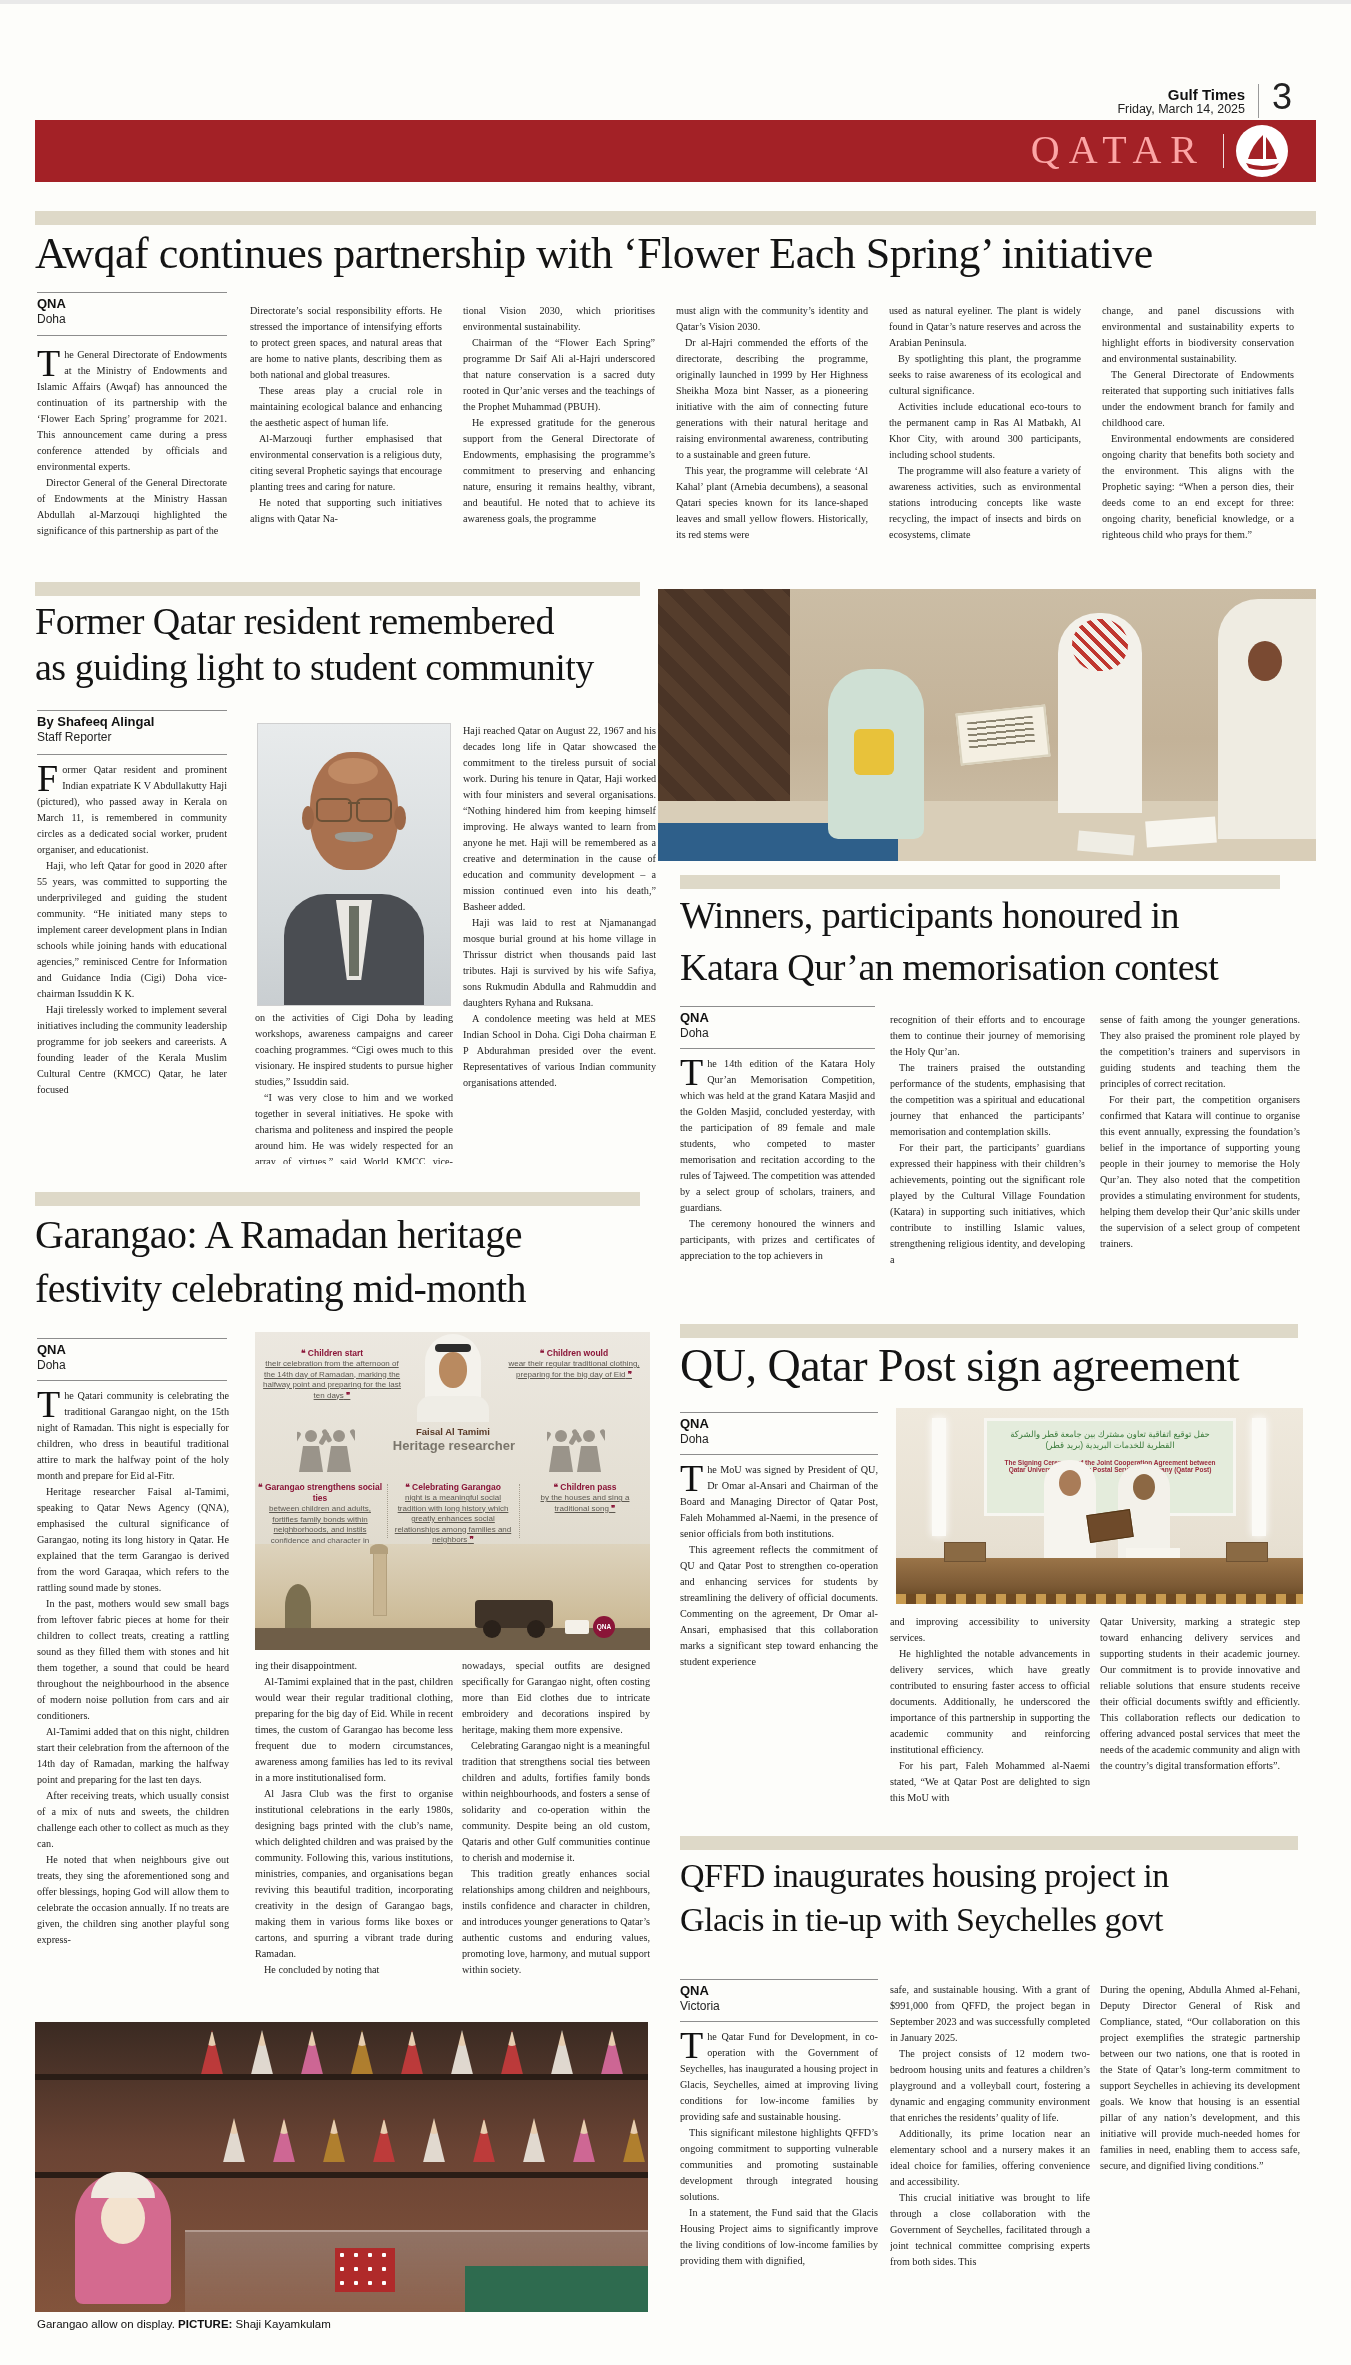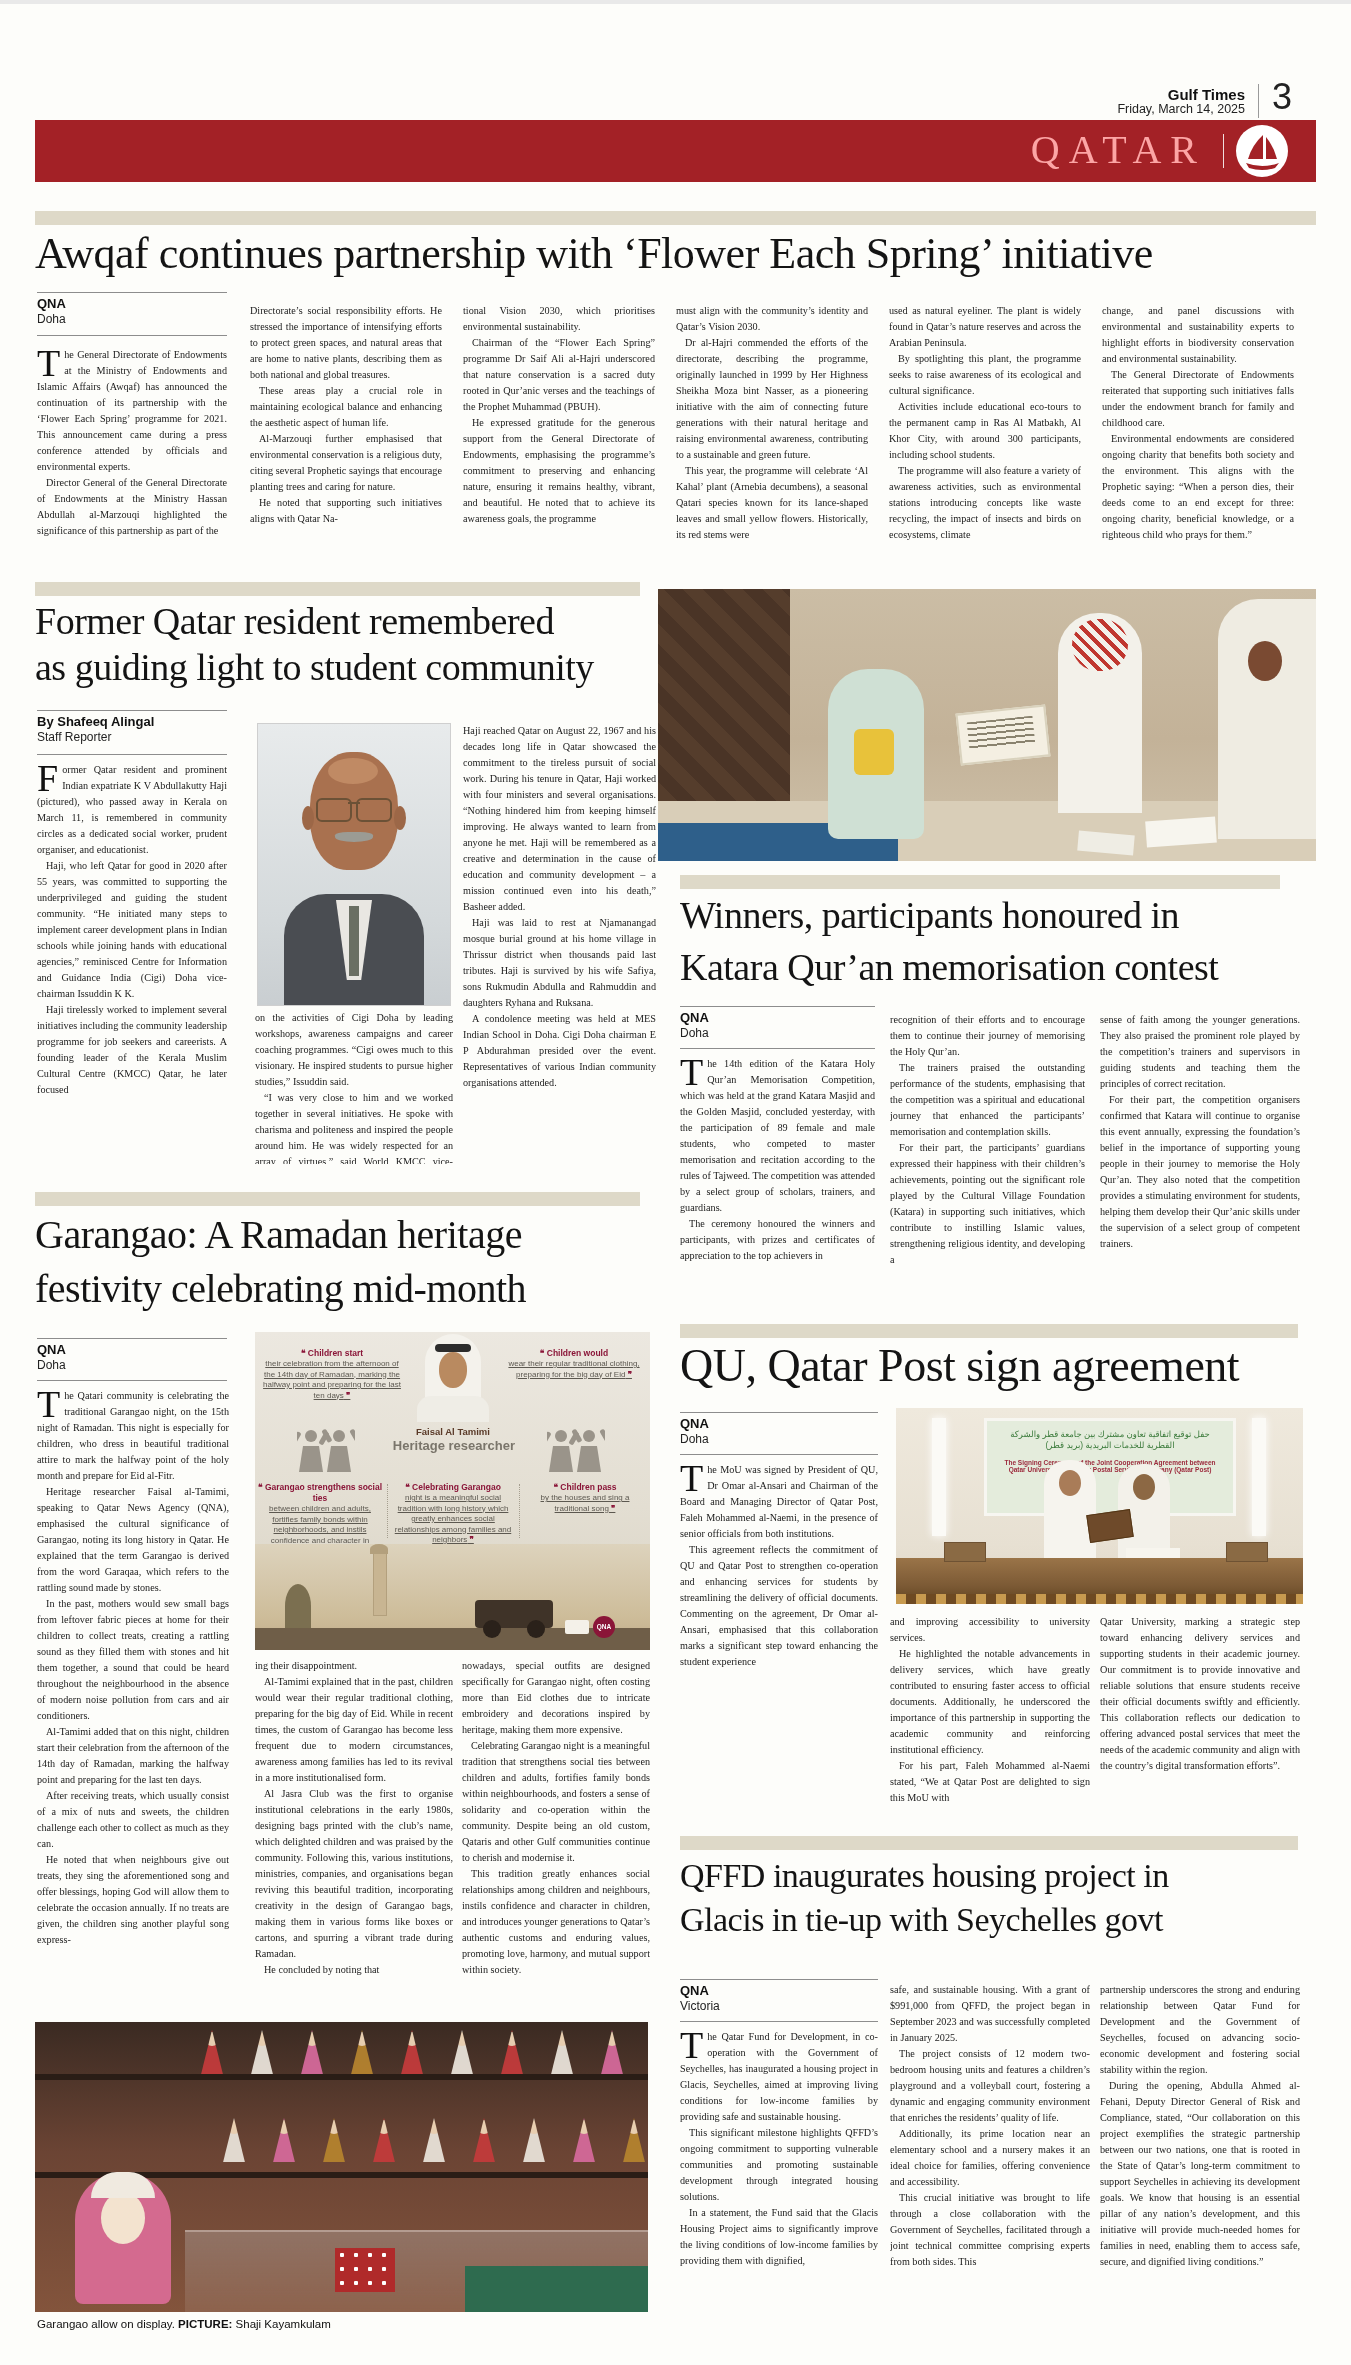--- a/index.html
+++ b/index.html
@@ -410,18 +410,17 @@
         <p>This significant milestone highlights QFFD’s ongoing commitment to supporting vulnerable communities and promoting sustainable development through integrated housing solutions.</p>
         <p>In a statement, the Fund said that the Glacis Housing Project aims to significantly improve the living conditions of low-income families by providing them with dignified,</p>
       </div>
     <div class="abs col" style="left:210px;top:146px;width:200px;height:357px;">
         <p>safe, and sustainable housing. With a grant of $991,000 from QFFD, the project began in September 2023 and was successfully completed in January 2025.</p>
         <p>The project consists of 12 modern two-bedroom housing units and features a children’s playground and a volleyball court, fostering a dynamic and engaging community environment that enriches the residents’ quality of life.</p>
         <p>Additionally, its prime location near an elementary school and a nursery makes it an ideal choice for families, offering convenience and accessibility.</p>
         <p>This crucial initiative was brought to life through a close collaboration with the Government of Seychelles, facilitated through a joint technical committee comprising experts from both sides. This</p>
       </div>
     <div class="abs col" style="left:420px;top:146px;width:200px;height:357px;">
-        <p>partnership underscores the strong and enduring relationship between Qatar Fund for Development and the Government of Seychelles, focused on advancing socio-economic development and fostering social stability within the region.</p>
         <p>During the opening, Abdulla Ahmed al-Fehani, Deputy Director General of Risk and Compliance, stated, “Our collaboration on this project exemplifies the strategic partnership between our two nations, one that is rooted in the State of Qatar’s long-term commitment to support Seychelles in achieving its development goals. We know that housing is an essential pillar of any nation’s development, and this initiative will provide much-needed homes for families in need, enabling them to access safe, secure, and dignified living conditions.”</p>
       </div>
   </section>
 
 </div>
 
 </body></html>

